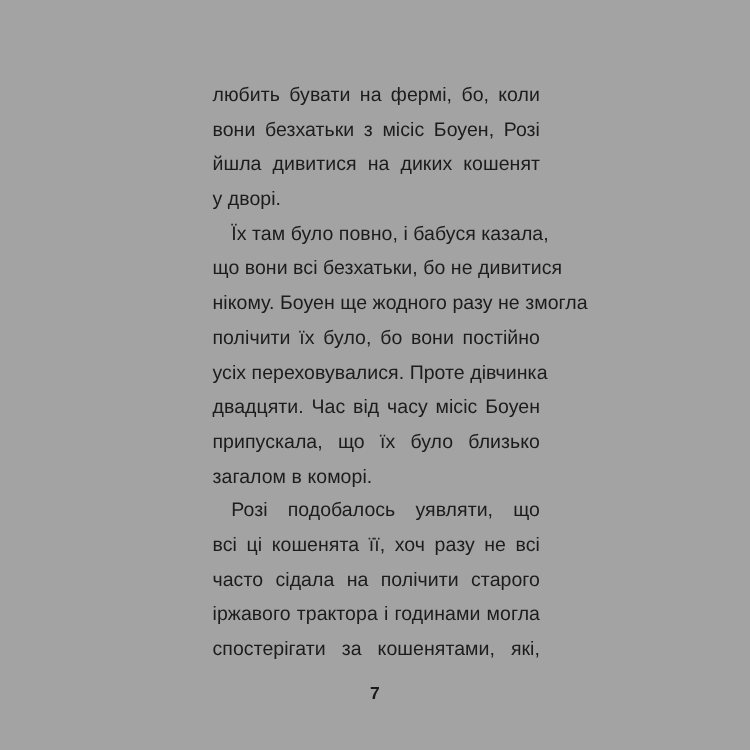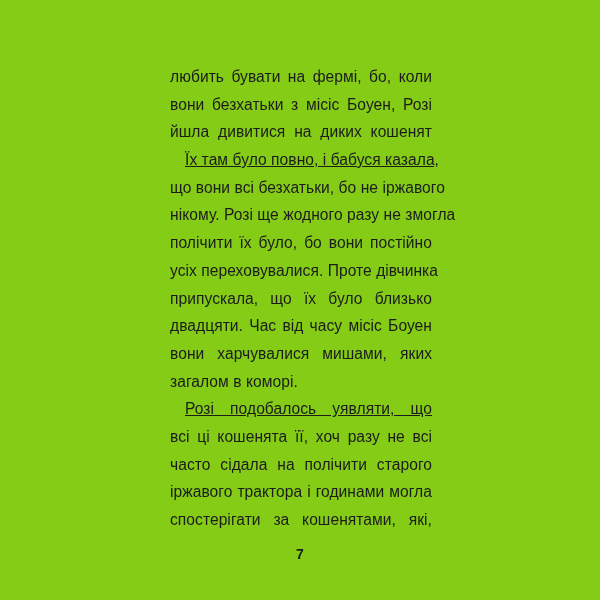--- a/index.html
+++ b/index.html
@@ -12,21 +12,21 @@
       height: 600px;
       position: relative;
       overflow: hidden;
       font-family: "Liberation Sans", "DejaVu Sans", sans-serif;
       color: #1c1c1c;
     }
     .page {
       position: absolute;
       left: 0; top: 0;
       width: 600px; height: 600px;
-      background: #84cc16;
+      background: #a3a3a3;
     }
     .text-column {
       position: absolute;
       left: 170px;
       top: 63px;
       width: 262px;
     }
     .line {
       display: block;
       height: 27.7px;
@@ -35,21 +35,20 @@
       white-space: nowrap;
       text-align: justify;
       text-align-last: justify;
       letter-spacing: 0.05px;
     }
     .line.last {
       text-align-last: left;
     }
     .line.indent {
       padding-left: 15px;
-      text-decoration: underline;
     }
     .page-number {
       position: absolute;
       left: 0;
       width: 600px;
       top: 546px;
       text-align: center;
       font-size: 14px;
       font-weight: bold;
       color: #1a1a1a;
@@ -58,31 +57,31 @@
 </head>
 <body>
 
 <div class="page">
   <div class="text-column">
 
     <div>
       <span class="line">любить бувати на фермі, бо, коли</span>
       <span class="line">вони безхатьки з місіс Боуен, Розі</span>
       <span class="line">йшла дивитися на диких кошенят</span>
+      <span class="line last">у дворі.</span>
     </div>
 
     <div>
       <span class="line indent">Їх там було повно, і бабуся казала,</span>
-      <span class="line">що вони всі безхатьки, бо не іржавого</span>
-      <span class="line">нікому. Розі ще жодного разу не змогла</span>
+      <span class="line">що вони всі безхатьки, бо не дивитися</span>
+      <span class="line">нікому. Боуен ще жодного разу не змогла</span>
       <span class="line">полічити їх було, бо вони постійно</span>
       <span class="line">усіх переховувалися. Проте дівчинка</span>
+      <span class="line">двадцяти. Час від часу місіс Боуен</span>
       <span class="line">припускала, що їх було близько</span>
-      <span class="line">двадцяти. Час від часу місіс Боуен</span>
-      <span class="line">вони харчувалися мишами, яких</span>
       <span class="line last">загалом в коморі.</span>
     </div>
 
     <div>
       <span class="line indent">Розі подобалось уявляти, що</span>
       <span class="line">всі ці кошенята її, хоч разу не всі</span>
       <span class="line">часто сідала на полічити старого</span>
       <span class="line">іржавого трактора і годинами могла</span>
       <span class="line">спостерігати за кошенятами, які,</span>
     </div>

